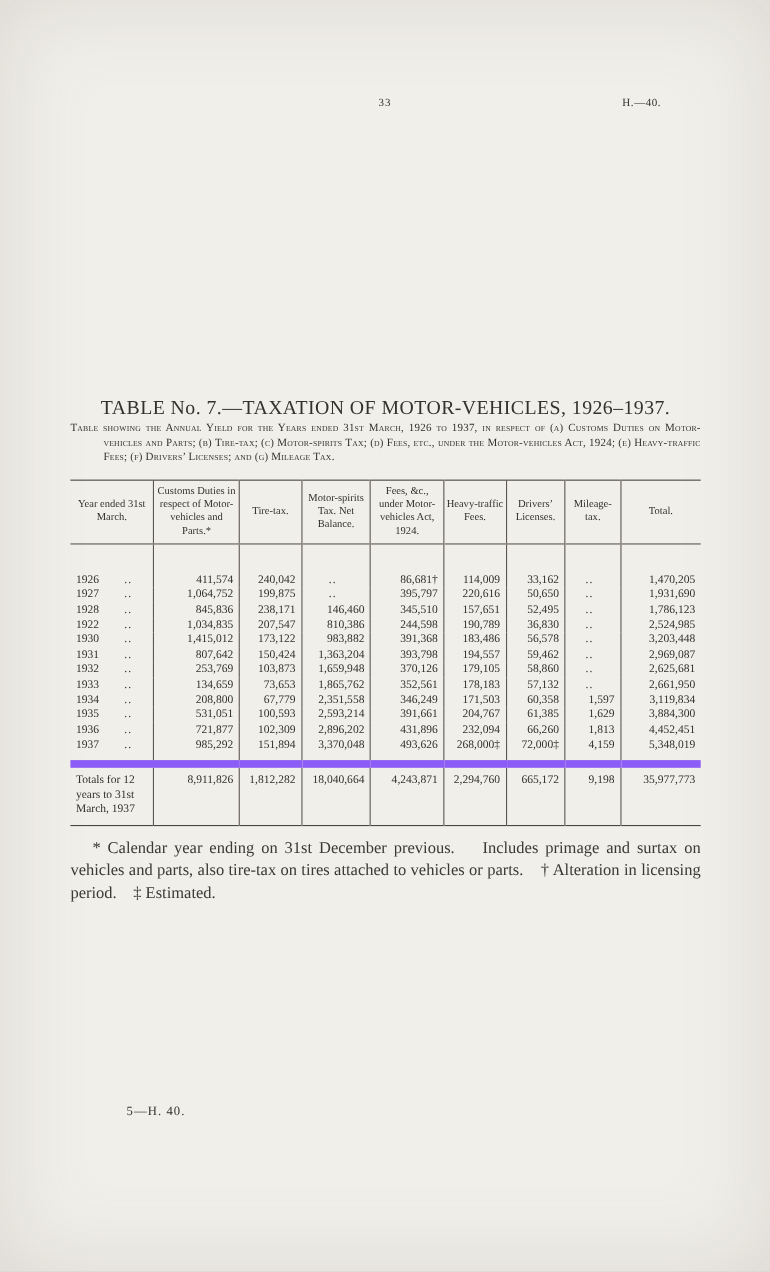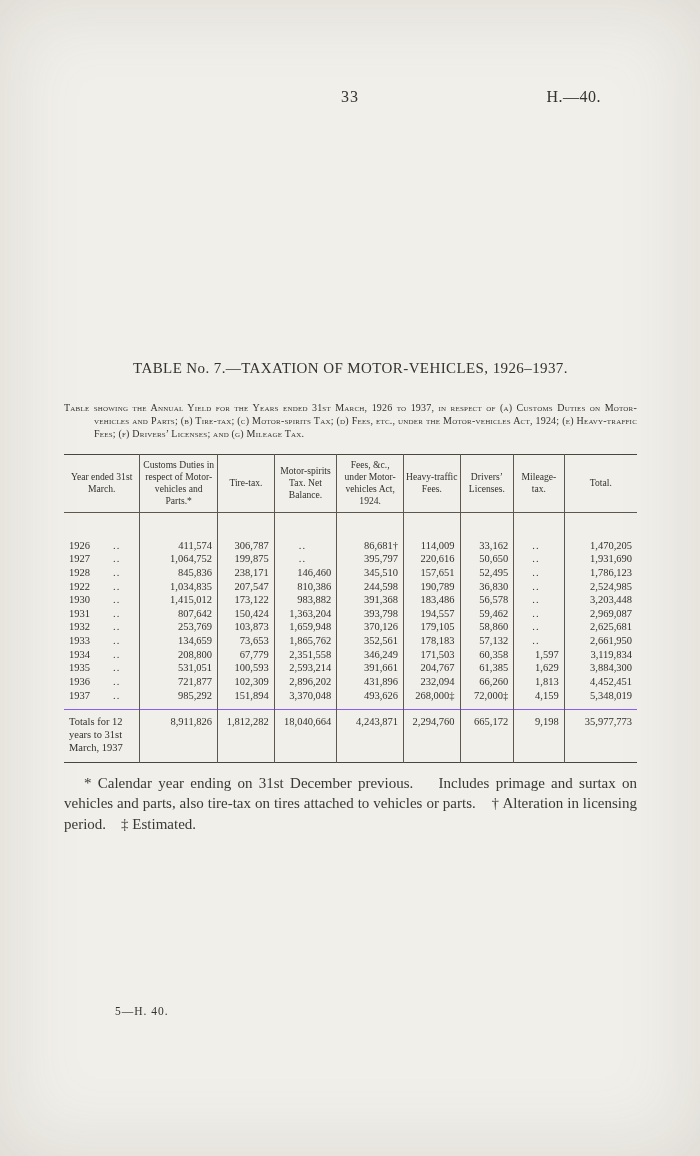--- a/index.html
+++ b/index.html
@@ -8,31 +8,31 @@
     position: relative;
     width: 700px;
     height: 1156px;
     margin: 0 auto;
     background: #f1efea;
     box-shadow: inset 0 0 80px rgba(120,115,100,0.18);
     font-family: "Liberation Serif", "DejaVu Serif", serif;
     color: #34322c;
     overflow: hidden;
   }
-  .page-head { position: absolute; top: 88px; left: 0; right: 0; height: 16px; font-size: 16px; }
+  .page-head { position: absolute; top: 88px; left: 0; right: 0; height: 16px; font-size: 10px; }
   .page-num { position: absolute; left: 0; right: 0; text-align: center; letter-spacing: 1px; }
   .doc-ref { position: absolute; right: 99px; top: 0; letter-spacing: 0.5px; }
 
   .content { position: absolute; top: 360px; left: 64px; width: 573px; }
 
   .title {
     text-align: center;
-    font-size: 15px;
+    font-size: 18px;
     letter-spacing: 0.4px;
-    margin-bottom: 24px;
+    margin-bottom: 2px;
     white-space: nowrap;
   }
   .desc {
     margin: 0 0 13px 0;
     font-size: 10px;
     line-height: 1.32;
     font-variant: small-caps;
     letter-spacing: 0.2px;
     text-align: justify;
     padding-left: 30px;
@@ -66,21 +66,21 @@
     padding-right: 5px;
     white-space: nowrap;
     overflow: hidden;
   }
   .data-table tbody tr:first-child td { padding-top: 26px; }
   .data-table tbody tr:last-child td { padding-bottom: 7px; }
   .data-table td.year-cell { text-align: left; padding-left: 5px; }
   .data-table td.year-cell .leader { float: right; margin-right: 14px; letter-spacing: 1px; }
   .data-table td.dots { text-align: center; padding-right: 10px; letter-spacing: 1px; }
   .data-table tfoot td {
-    border-top: 1px solid #8b5cf6;
+    border-top: 7px solid #8b5cf6;
     vertical-align: top;
     padding-top: 6px;
     padding-bottom: 8px;
     text-align: right;
     padding-right: 5px;
     line-height: 1.2;
   }
   .data-table tfoot td:first-child { text-align: left; padding-left: 5px; white-space: normal; }
 
   .footnote {
@@ -138,21 +138,21 @@
             <th>Heavy-traffic Fees.</th>
             <th>Drivers’ Licenses.</th>
             <th>Mileage-tax.</th>
             <th>Total.</th>
           </tr>
       </thead>
       <tbody>
           <tr>
             <td class="year-cell"><span>1926</span><span class="leader">..</span></td>
             <td>411,574</td>
-            <td>306,787</td>
+            <td>240,042</td>
             <td class="dots">..</td>
             <td>86,681†</td>
             <td>114,009</td>
             <td>33,162</td>
             <td class="dots">..</td>
             <td>1,470,205</td>
           </tr>
           <tr>
             <td class="year-cell"><span>1927</span><span class="leader">..</span></td>
             <td>1,064,752</td>

